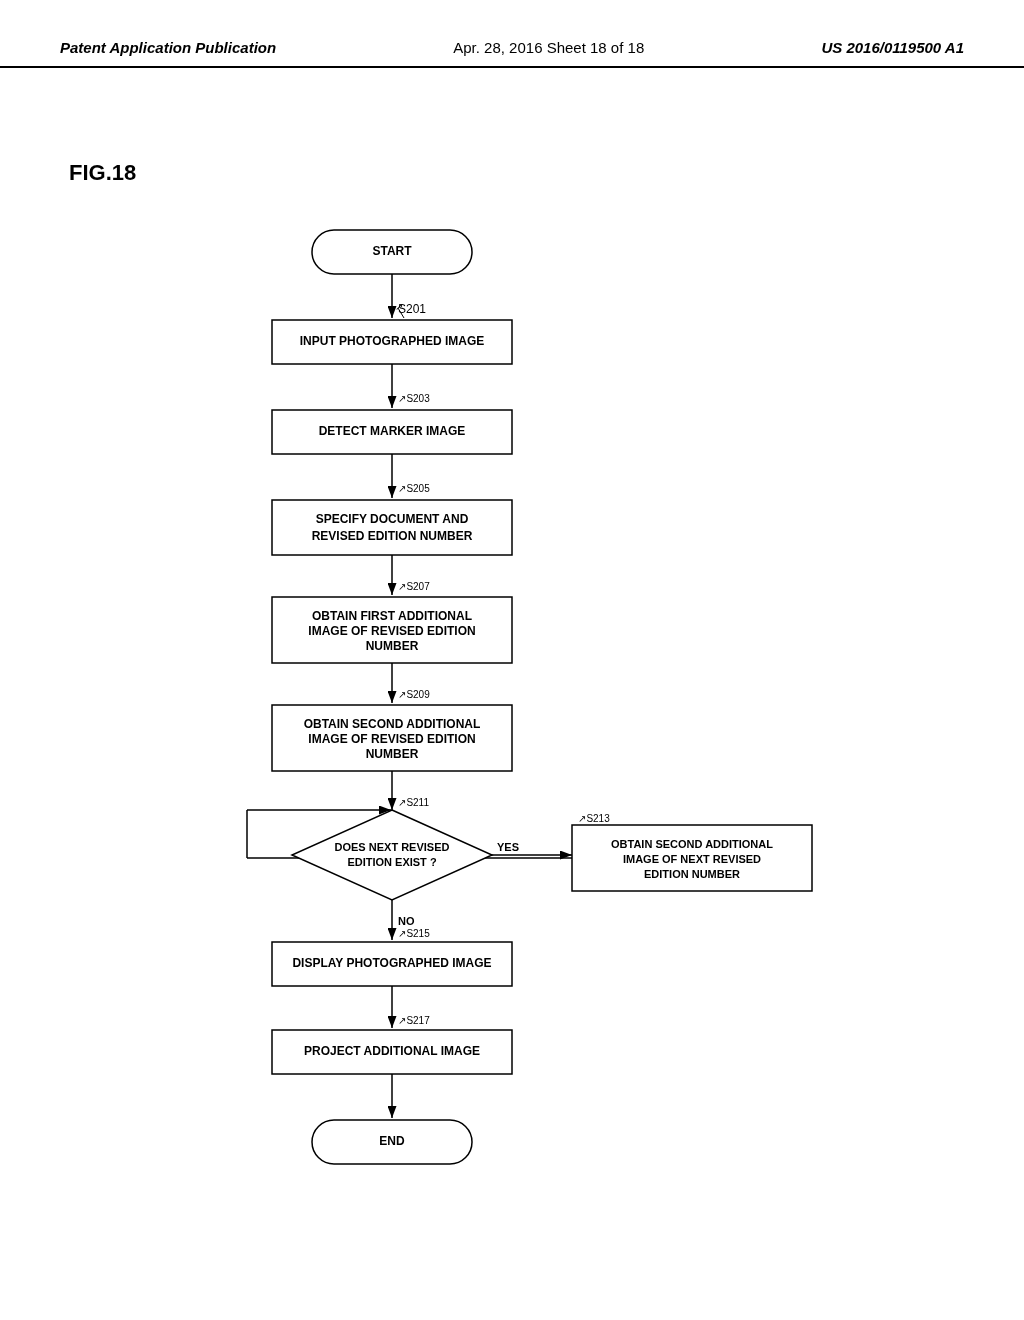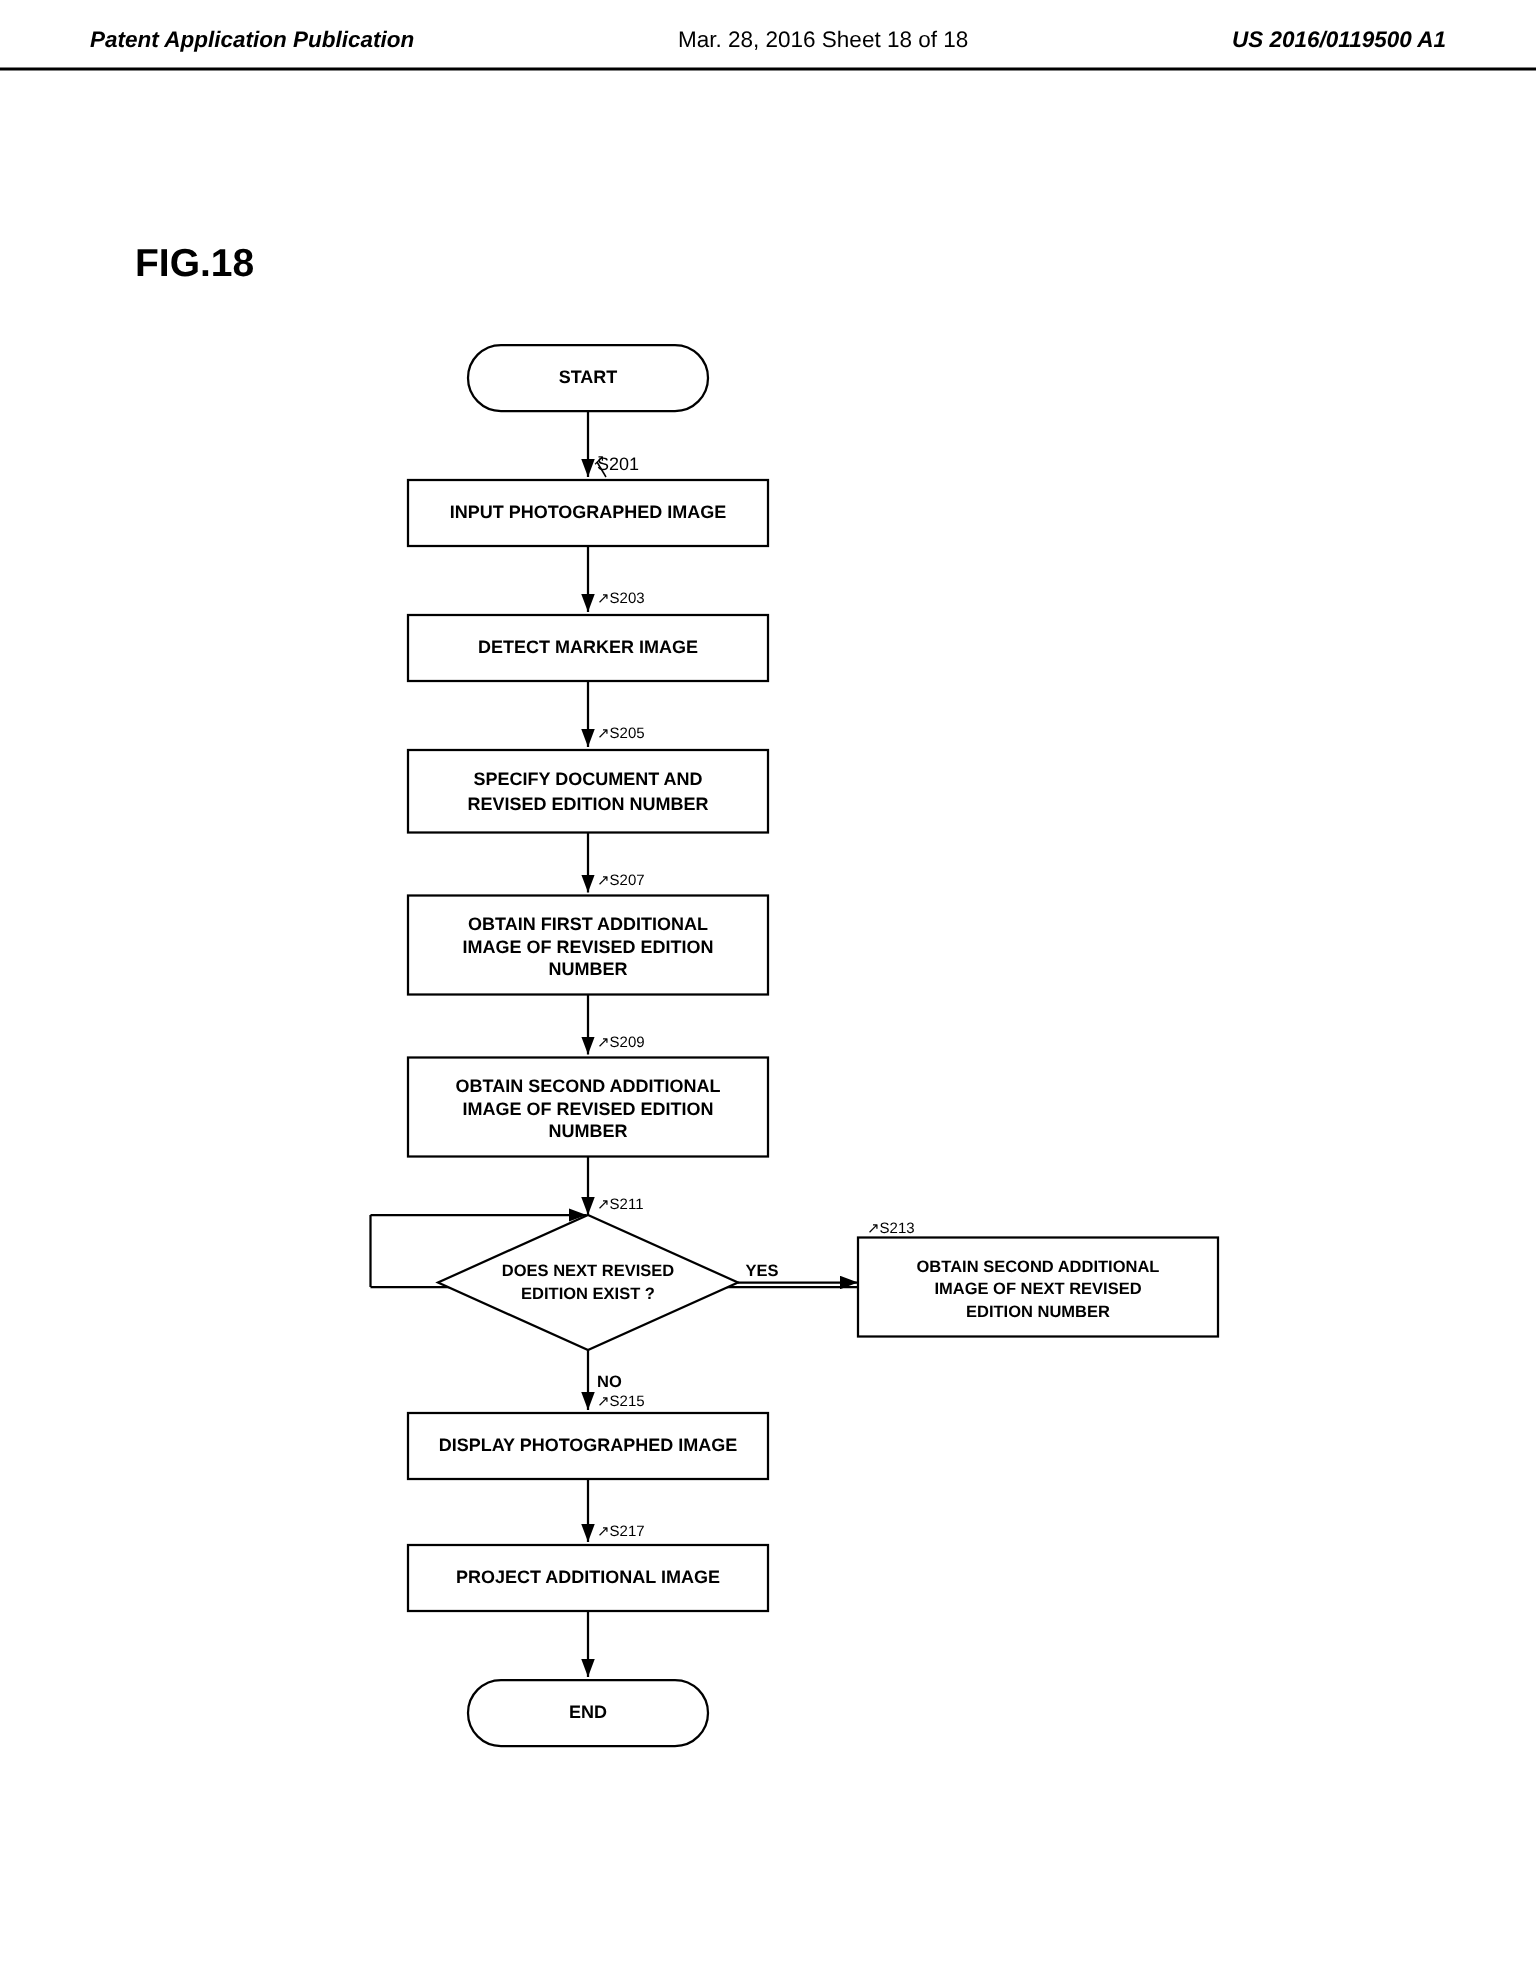--- a/index.html
+++ b/index.html
@@ -9,21 +9,21 @@
       width: 1024px;
       min-height: 1320px;
       position: relative;
       overflow-x: hidden;
     }
 
     .page-header {
       display: flex;
       justify-content: space-between;
       align-items: flex-end;
-      padding: 18px 60px 0 60px;
+      padding: 39px 60px 0 60px;
       border-bottom: 2px solid #000;
       padding-bottom: 10px;
     }
 
     .header-left {
       font-size: 15px;
       font-weight: bold;
       font-style: italic;
     }
 
@@ -34,22 +34,22 @@
 
     .header-right {
       font-size: 15px;
       font-weight: bold;
       font-style: italic;
     }
 
     .fig-label {
       position: absolute;
       top: 160px;
-      left: 90px;
-      font-size: 26px;
+      left: 69px;
+      font-size: 22px;
       font-weight: bold;
     }
 
     .flowchart-container {
       position: absolute;
       top: 210px;
       left: 0;
       width: 1024px;
       height: 1060px;
     }
@@ -91,21 +91,21 @@
       font-size: 12px;
       fill: #000;
       text-anchor: start;
     }
   </style>
 </head>
 <body>
 
 <div class="page-header">
   <div class="header-left">Patent Application Publication</div>
-  <div class="header-center">Mar. 28, 2016  Sheet 18 of 18</div>
+  <div class="header-center">Apr. 28, 2016  Sheet 18 of 18</div>
   <div class="header-right">US 2016/0119500 A1</div>
 </div>
 
 <div class="fig-label">FIG.18</div>
 
 <div class="flowchart-container">
   <svg class="flowchart" viewBox="0 0 860 1060" preserveAspectRatio="xMidYMid meet">
     <defs>
       <marker id="arrowhead" markerWidth="8" markerHeight="6" refX="8" refY="3" orient="auto">
         <polygon points="0 0, 8 3, 0 6" fill="#000"></polygon>

